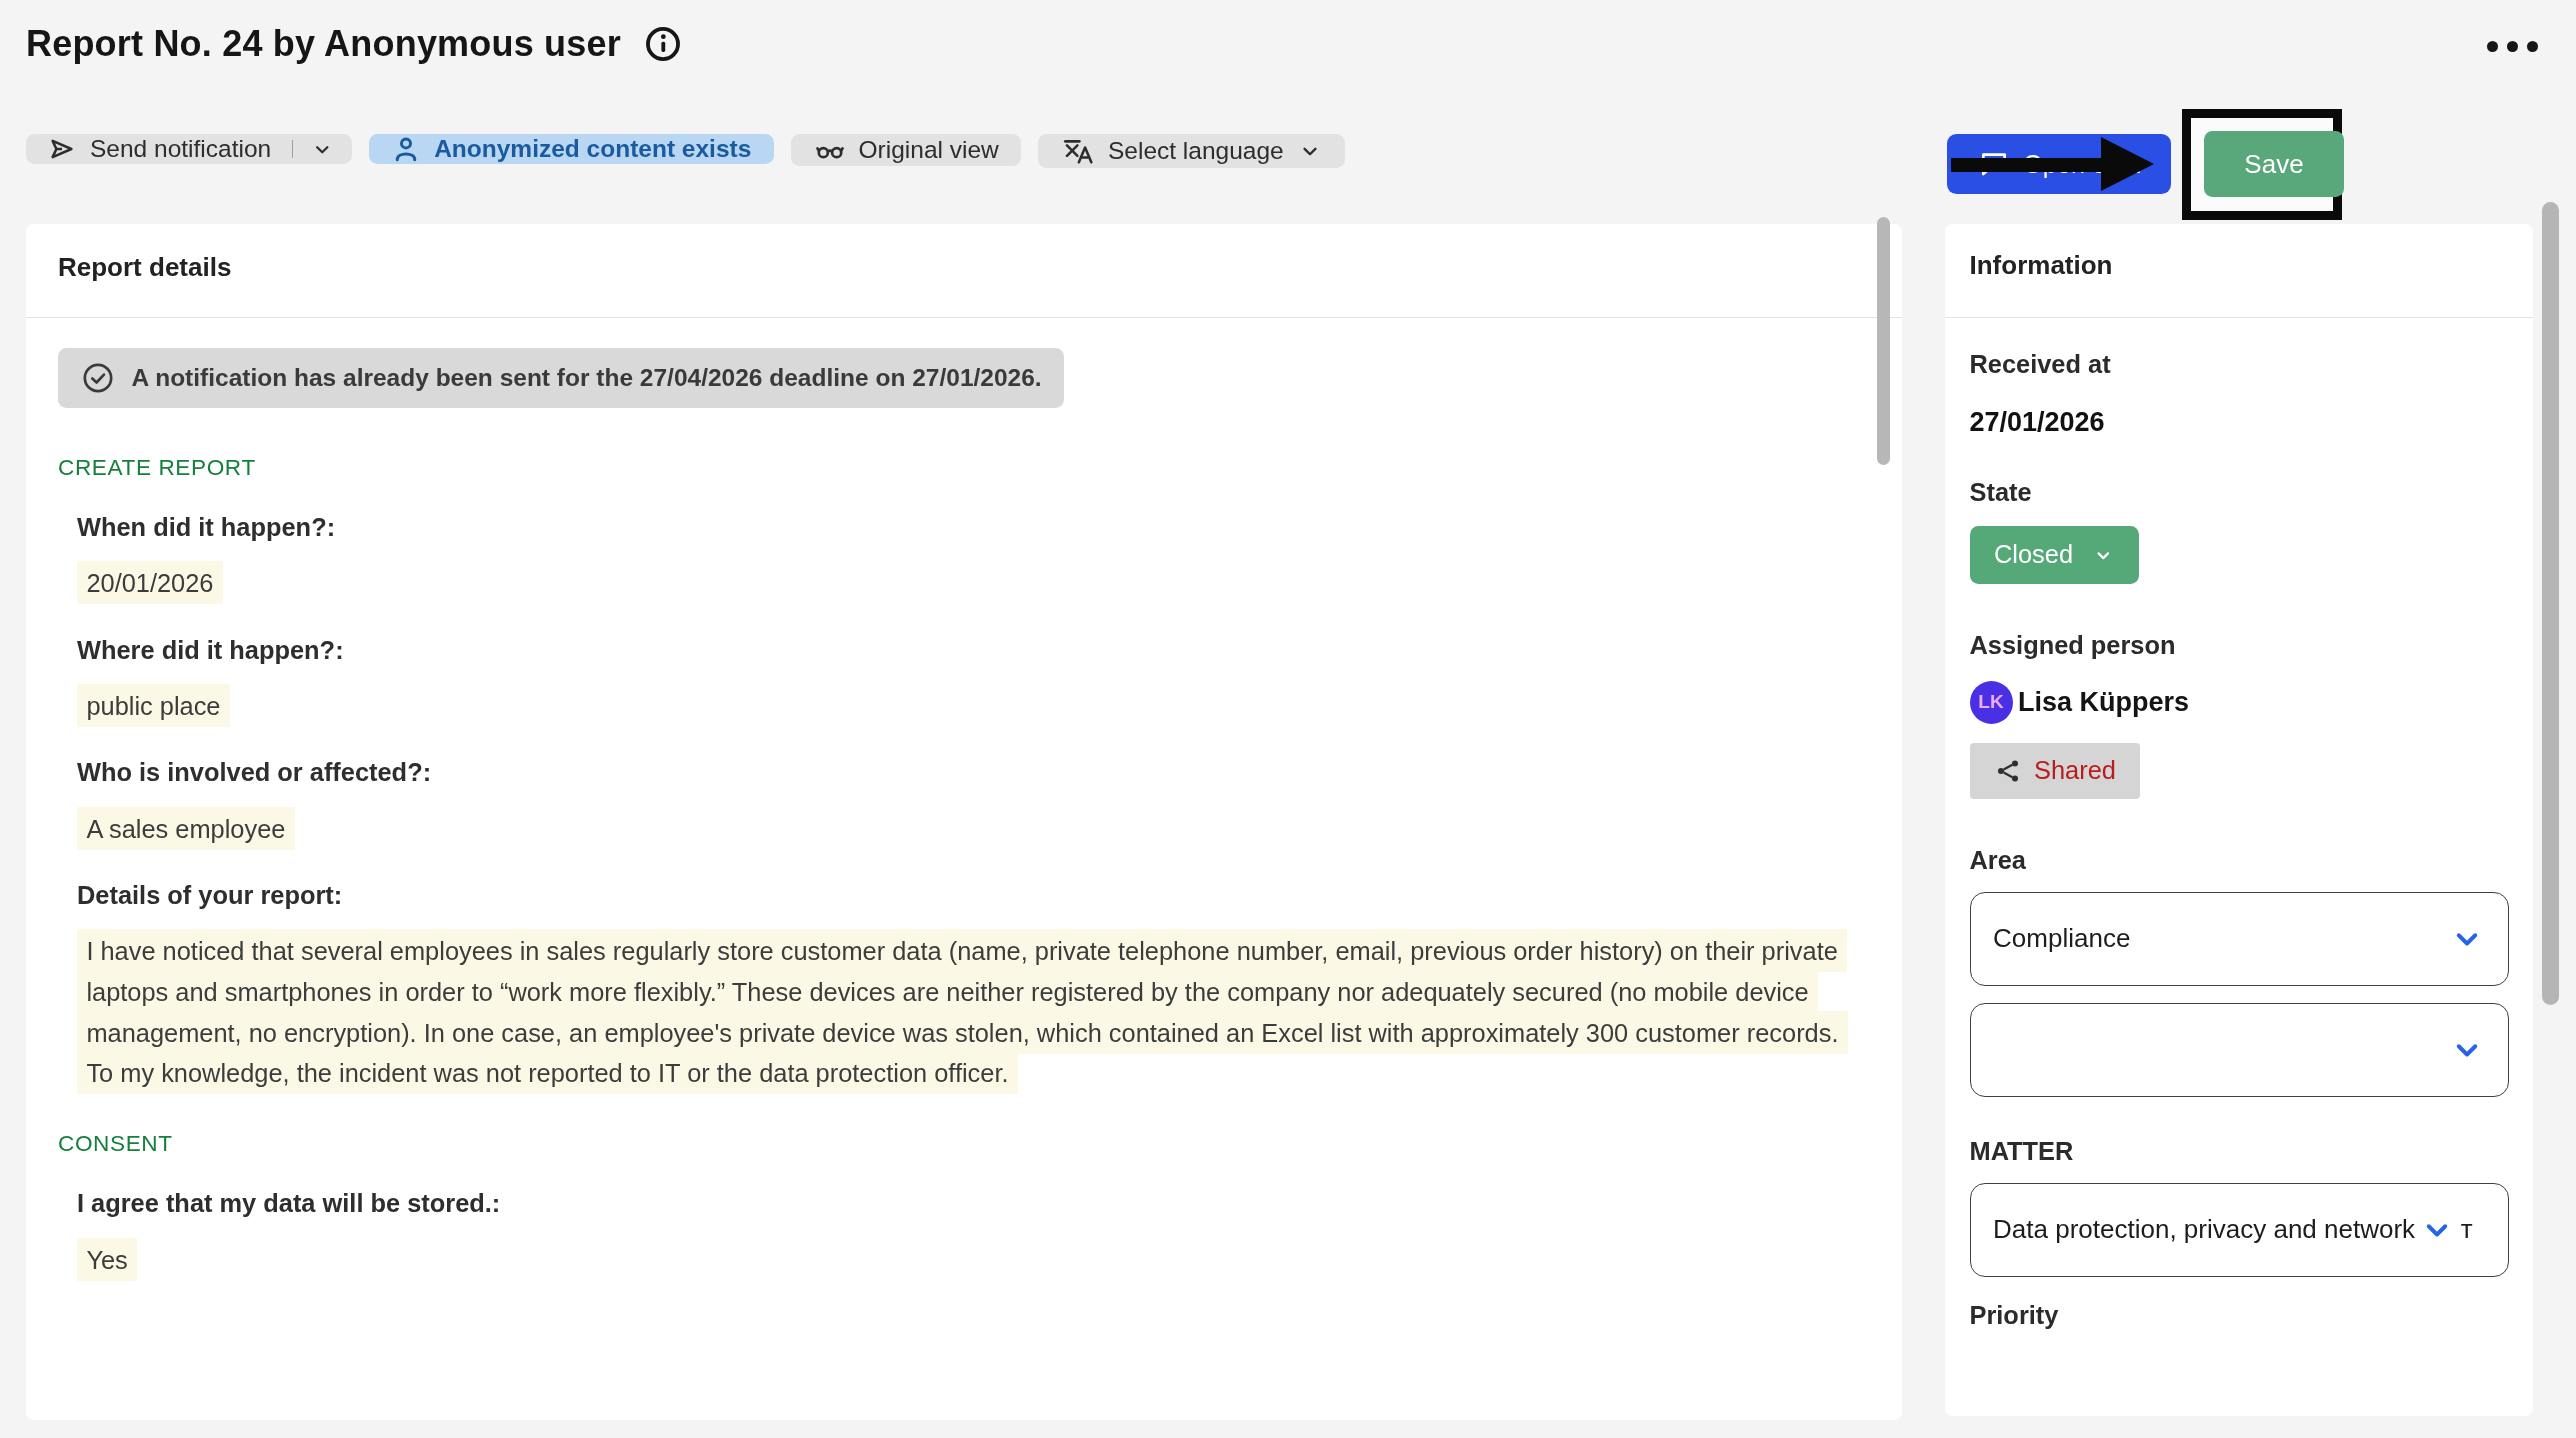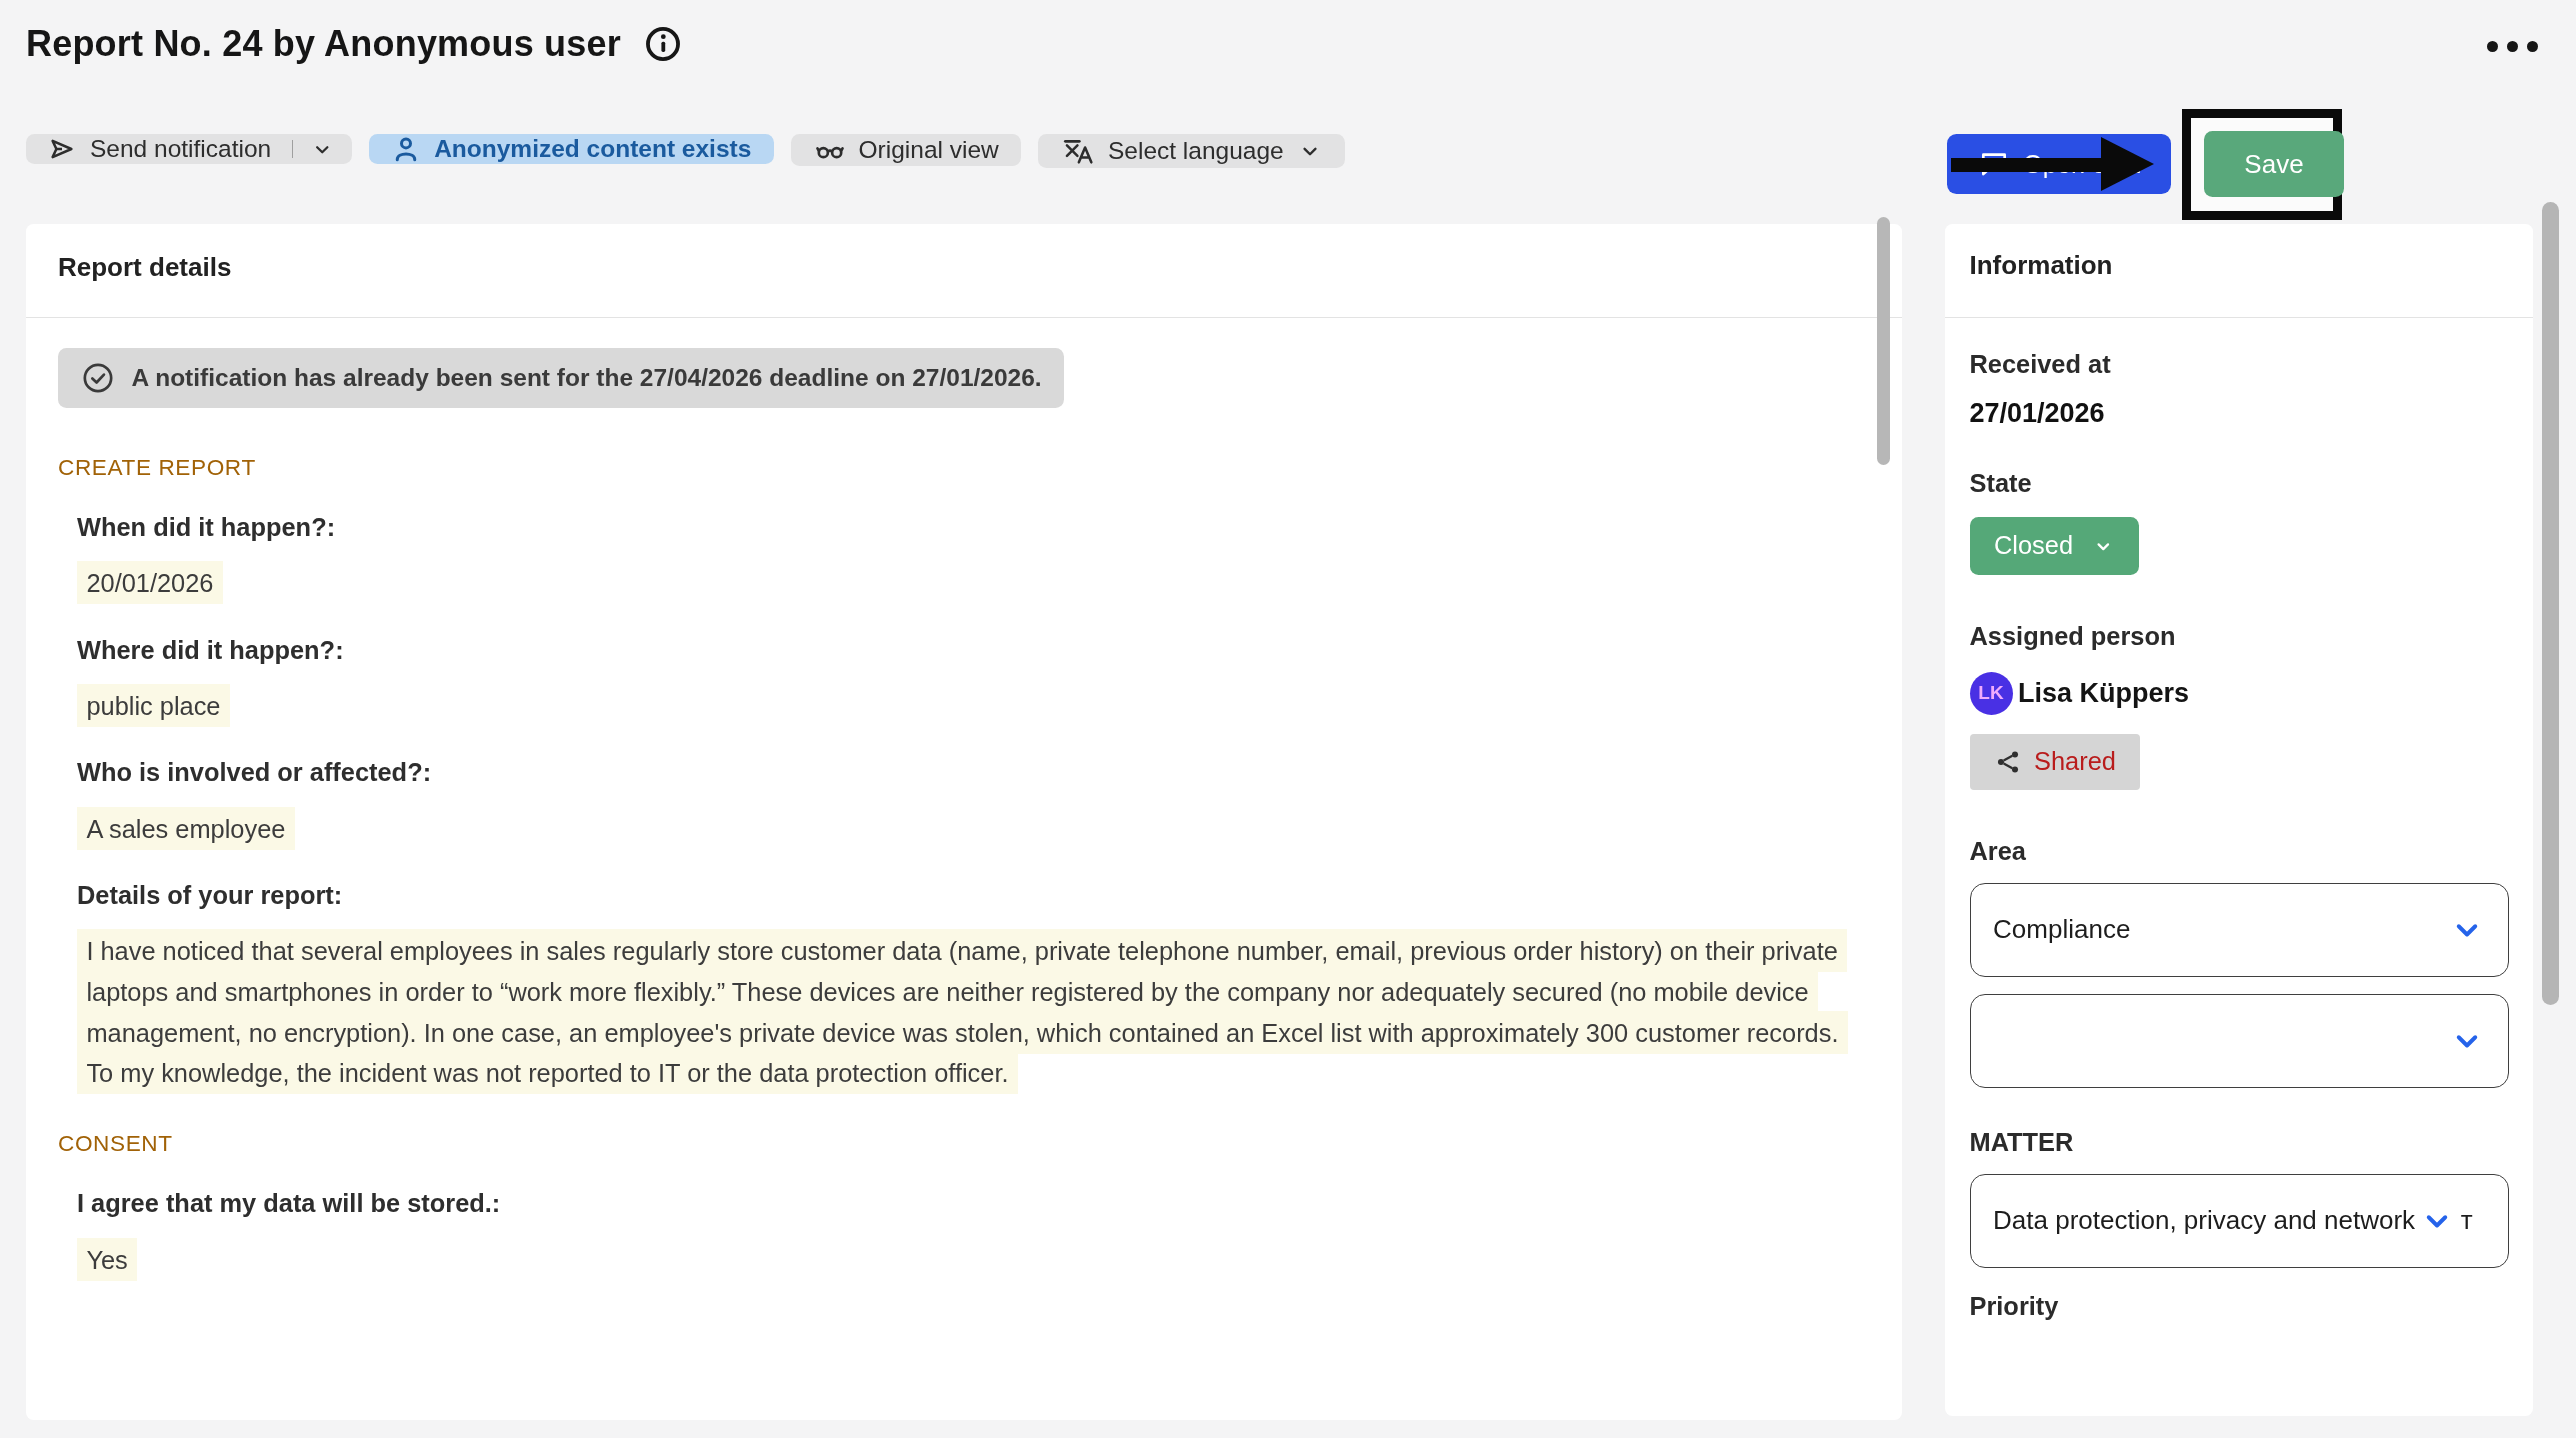--- a/index.html
+++ b/index.html
@@ -38,32 +38,32 @@
   .annotation-arrow-head{position:absolute;left:2101px;top:137px;width:0;height:0;z-index:7;
         border-top:27px solid transparent;border-bottom:27px solid transparent;border-left:53px solid #0a0a0a;}
   
   .main-panel{position:absolute;left:26px;top:224px;width:1876px;height:1196px;background:#ffffff;
         border-radius:7.5px;box-sizing:border-box;padding:28px 32px;overflow:hidden;}
   .panel-heading{font-size:26px;font-weight:600;color:#222222;}
   .panel-divider{height:0.9px;background:#e3e3e3;margin:34px -32px 0 -32px;}
   .banner{margin-top:30px;display:inline-flex;align-items:center;gap:17px;background:#d9d9d9;
         border-radius:8.5px;padding:13px 22.6px;}
   .banner-text{font-size:24.5px;font-weight:600;color:#3a3a3a;}
-  .section-label{margin-top:47px;font-size:22.6px;font-weight:500;color:#a16207;letter-spacing:0.6px;}
+  .section-label{margin-top:47px;font-size:22.6px;font-weight:500;color:#15803d;letter-spacing:0.6px;}
   .fields{margin-left:19px;}
   .q-label{margin-top:32px;font-size:25.4px;font-weight:600;color:#2e2e2e;}
   .q-value{margin-top:21px;font-size:25.4px;font-weight:400;color:#3c3c3c;line-height:1.6;}
   .hl{background:#fbf9e6;padding:7.5px 9.4px;box-decoration-break:clone;-webkit-box-decoration-break:clone;}
   .q-value.para{max-width:1789px;}
   .consent-label{margin-top:38px;}
   
   .side-panel{position:absolute;left:1945px;top:224px;width:588px;height:1192px;background:#ffffff;
         border-radius:7.5px;box-sizing:border-box;padding:26px 24.5px;overflow:hidden;}
   .side-label{margin-top:40px;font-size:25.4px;font-weight:600;color:#2b2b2b;}
-  .side-value-strong{margin-top:19px;font-size:27px;font-weight:700;color:#111111;}
+  .side-value-strong{margin-top:28px;font-size:27px;font-weight:700;color:#111111;}
   .btn-state{margin-top:19px;display:inline-flex;align-items:center;gap:19px;height:58px;padding:0 24.5px;
         background:#55a878;border-radius:8.5px;color:#ffffff;font-size:25.4px;font-weight:500;cursor:pointer;}
   .assignee-row{margin-top:21px;display:flex;align-items:center;gap:5.6px;}
   .avatar{width:43px;height:43px;border-radius:50%;background:#4930e4;color:#f0abfc;
         display:flex;align-items:center;justify-content:center;font-size:19px;font-weight:700;}
   .assignee-name{font-size:27px;font-weight:700;color:#141414;}
   .btn-shared{margin-top:19px;display:inline-flex;align-items:center;gap:12px;height:56px;padding:0 24.5px;
         background:#d5d5d5;border-radius:4px;font-size:25.4px;font-weight:500;color:#b91c1c;cursor:pointer;}
   .select{margin-top:17px;height:94px;border:1.9px solid #3f3f3f;border-radius:15px;box-sizing:border-box;
         display:flex;align-items:center;padding:0 22.6px;cursor:pointer;background:#ffffff;position:relative;}

